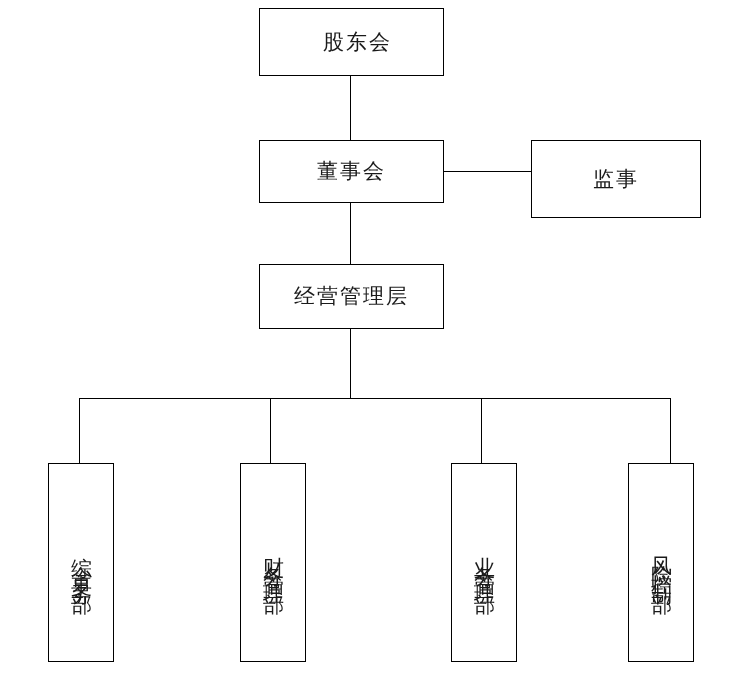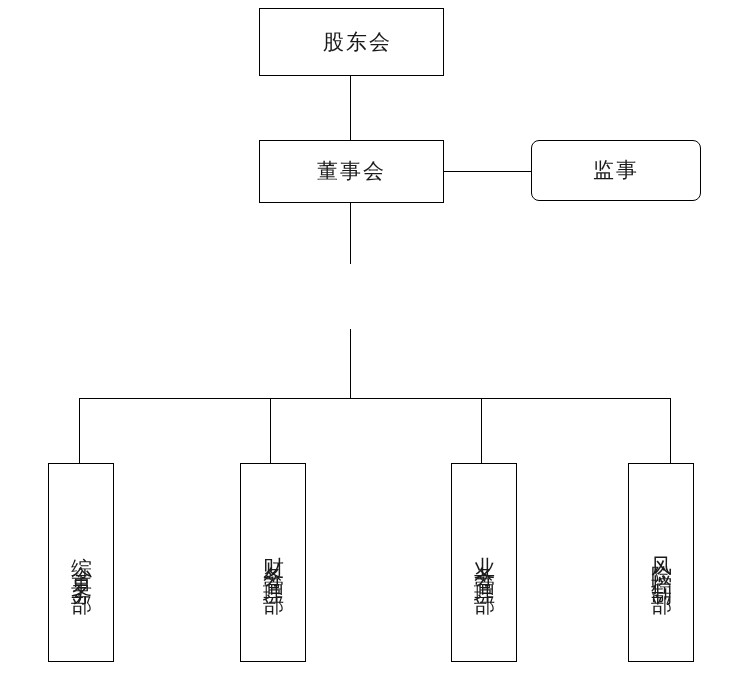--- a/index.html
+++ b/index.html
@@ -66,26 +66,29 @@
   </div>
 
   <div class="connector connector-v" style="left:350px; top:76px; height:64px;"></div>
 
   <div class="node" style="left:259px; top:140px; width:185px; height:63px;align-items:center;">
     <span class="node-label">董事会</span>
   </div>
 
   <div class="connector connector-h" style="left:444px; top:171px; width:88px;"></div>
 
-  <div class="node" style="left:531px; top:140px; width:170px; height:61px;border-radius:8px;">
+  <div class="node" style="left:531px; top:140px; width:170px; height:78px;">
     <span class="node-label">监事</span>
   </div>
 
   <div class="connector connector-v" style="left:350px; top:203px; height:61px;"></div>
 
+  <div class="node" style="left:259px; top:264px; width:185px; height:65px;">
+    <span class="node-label">经营管理层</span>
+  </div>
 
   <div class="connector connector-v" style="left:350px; top:329px; height:70px;"></div>
 
   <div class="connector connector-h" style="left:79px; top:398px; width:592px;"></div>
 
   <div class="connector connector-v" style="left:79px; top:398px; height:65px;"></div>
   <div class="connector connector-v" style="left:270px; top:398px; height:65px;"></div>
   <div class="connector connector-v" style="left:481px; top:398px; height:65px;"></div>
   <div class="connector connector-v" style="left:670px; top:398px; height:65px;"></div>
 

